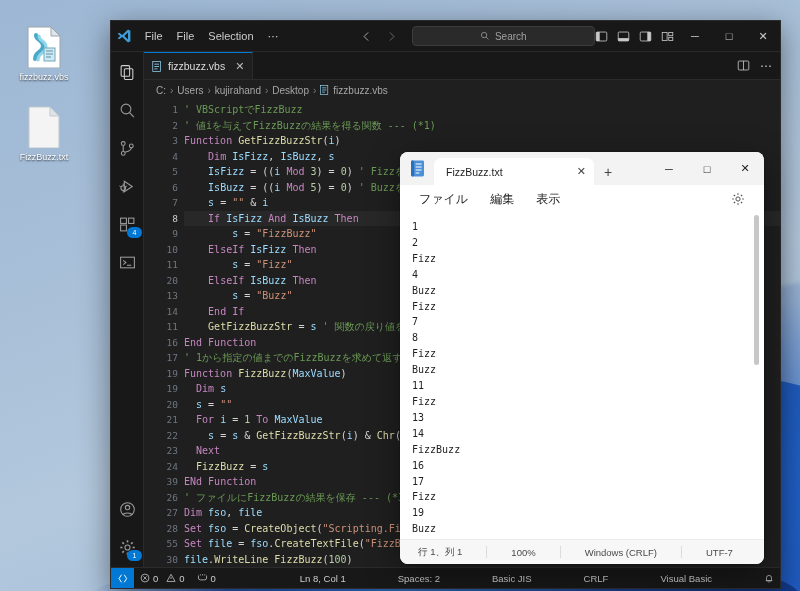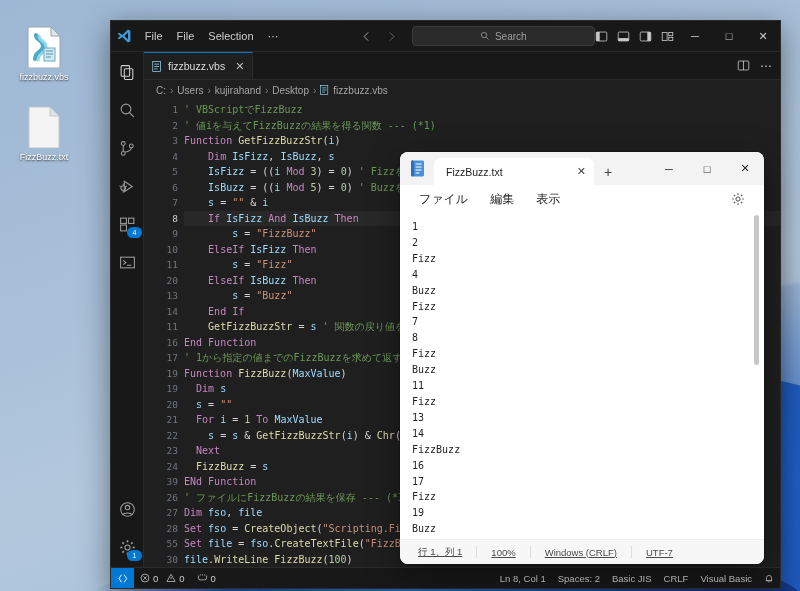--- a/index.html
+++ b/index.html
@@ -152,21 +152,21 @@
   .num { color:#b5cea8; }
   .op  { color:#d4d4d4; }
   .hl-line { background:#282828; }
 
   .vsc-statusbar {
     height: 20px; background:#181818; display:flex; align-items:center;
     font-size:9.5px; color:#cccccc; flex: 0 0 20px; border-top:1px solid #2b2b2b;
   }
   .sb-remote { background:#0078d4; color:#fff; height:20px; display:flex; align-items:center; padding:0 6px; }
   .sb-item { padding: 0 6px; display:flex; align-items:center; gap:3px; }
-  .sb-right { margin-left:auto; display:flex; align-items:flex-start; }
+  .sb-right { margin-left:auto; display:flex; align-items:flex-start;gap:40px; }
 
   
   #notepad {
     position:absolute; left:400px; top:152px;
     width:364px; height:412px;
     background:#f7f7f7;
     border-radius: 8px;
     box-shadow: 0 10px 34px rgba(0,0,0,0.42), 0 0 0 1px rgba(0,0,0,0.12);
     display:flex; flex-direction:column; overflow:hidden;
     font-family: "Liberation Sans", sans-serif;
@@ -204,21 +204,21 @@
   .np-scrollbar {
     width: 10px; padding: 2px 2px;
   }
   .np-scroll-thumb {
     width:5px; margin-left:2px; background:#c7c7c7; border-radius:3px; height: 150px;
   }
   .np-statusbar {
     height:24px; background:#f7f7f7; display:flex; align-items:center;
     font-size:9.5px; color:#4a4a4a; flex:0 0 24px; border-top:1px solid #ececec;
   }
-  .np-statusbar .sbi { padding:0 14px; border-right:1px solid #dcdcdc; height:12px; display:flex; align-items:center;text-decoration:underline;}
+  .np-statusbar .sbi { padding:0 24px; border-right:1px solid #dcdcdc; height:12px; display:flex; align-items:center;}
   .np-statusbar .sbi:first-child { padding-left:18px; }
   .np-statusbar .sbi:last-child { border-right:none; }
 
   svg { display:block; }
 </style>
 </head>
 <body>
 
 <div id="desktop">
   <div class="swoosh2"></div>

